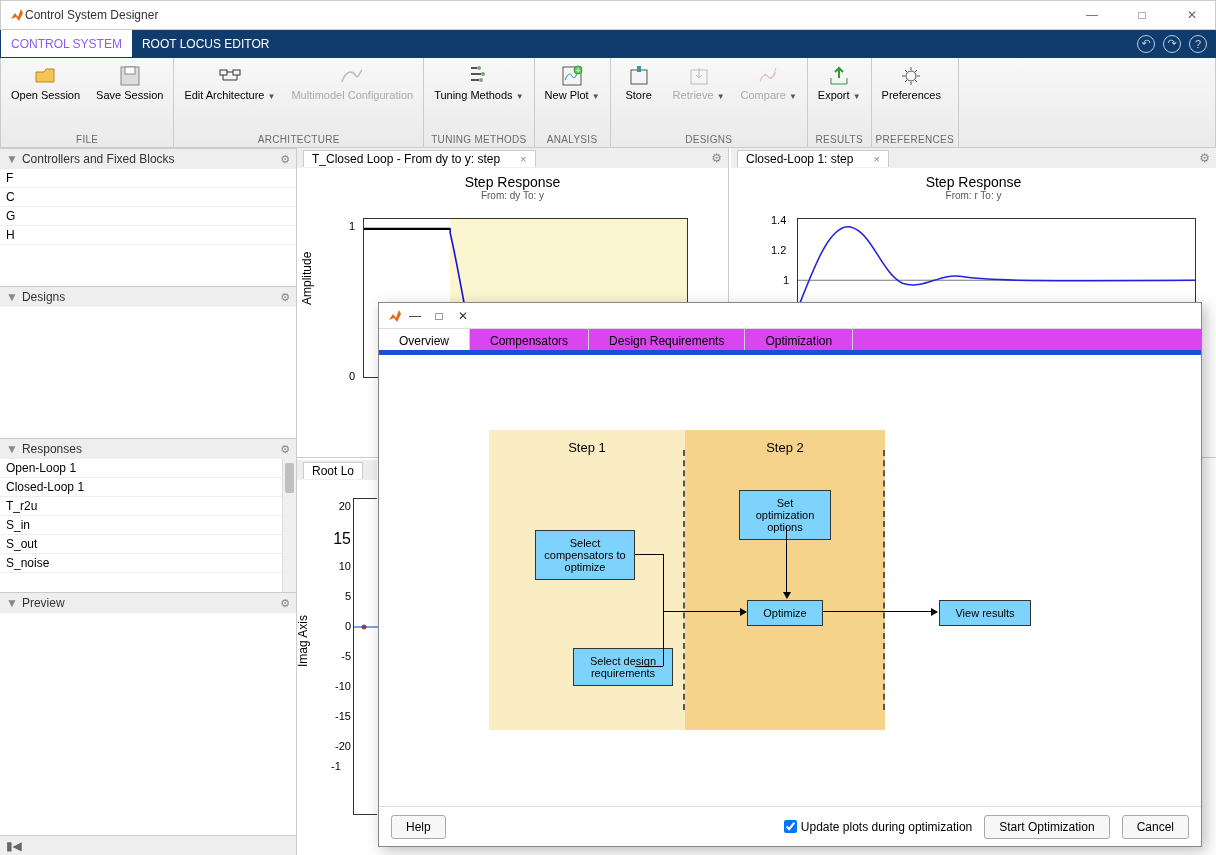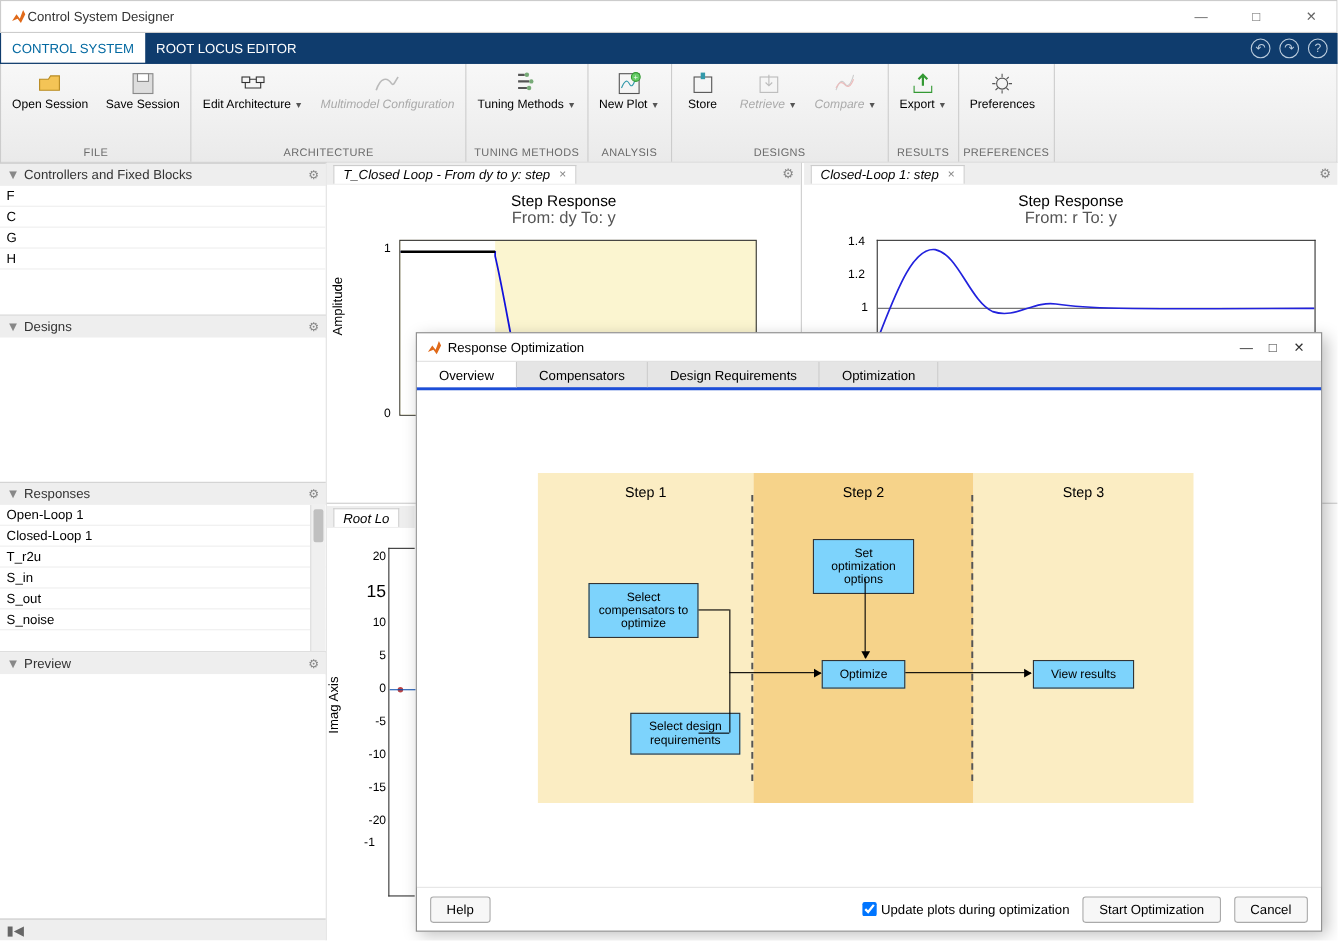--- a/index.html
+++ b/index.html
@@ -7,63 +7,63 @@
 
 
 .titlebar { height: 30px; border: 1px solid #ccc; display: flex; align-items: center; padding: 0 8px; background: #fff; }
 .titlebar .title { flex: 1; font-size: 12px; color: #333; }
 .titlebar .win-controls { display: flex; gap: 20px; }
 .titlebar .win-btn { width: 30px; text-align: center; color: #666; cursor: pointer; }
 
 
 .ribbon-tabs { height: 28px; background: #0f3c6d; display: flex; align-items: stretch; border: 1px solid #0f3c6d; border-top: none; position: relative; }
 .ribbon-tab { padding: 0 10px; display: flex; align-items: center; color: #fff; font-size: 12px; cursor: pointer; }
-.ribbon-tab.active { background: #fff; color: #0369a1; }
+.ribbon-tab.active { background: #fff; color: #8b5cf6; }
 .ribbon-right { margin-left: auto; display: flex; align-items: center; gap: 8px; padding-right: 8px; }
 .ribbon-right .circ { width: 18px; height: 18px; border-radius: 50%; border: 1px solid #bcd; display:flex; align-items:center; justify-content:center; color:#bcd; font-size:11px;}
 
 
 .toolstrip { height: 90px; background: linear-gradient(#f8f8f8,#eaeaea); border: 1px solid #ccc; border-top: none; display: flex; }
 .ts-group { display: flex; flex-direction: column; border-right: 1px solid #ccc; }
 .ts-items { flex: 1; display: flex; align-items: flex-start; padding: 4px 4px 0 4px; gap: 4px; }
 .ts-label { font-size: 10px; color: #6a6a6a; text-align: center; padding: 2px 4px; text-transform: uppercase; letter-spacing: 0.3px;}
 .ts-btn { display: flex; flex-direction: column; align-items: center; padding: 2px 6px; cursor: pointer; min-width: 48px; }
-.ts-btn.disabled { color: #aaa; cursor: default; font-style: italic; }
+.ts-btn.disabled { color: #aaa; cursor: default; }
 .ts-btn .lbl { font-size: 11px; text-align: center; line-height: 14px; }
 .ts-btn .arrow { font-size: 8px; color:#555; }
 
 
 .main { position: absolute; top: 148px; left: 0; right: 0; bottom: 0; display: flex; }
 .left-col { width: 297px; display: flex; flex-direction: column; border-right: 1px solid #ccc; }
 .panel { border-top: 1px solid #ccc; display:flex; flex-direction:column;}
 .panel-title { background: #eee; padding: 2px 6px; display: flex; align-items: center; font-size: 12px; color: #333; height:20px;}
 .panel-title .gear { margin-left: auto; color:#888; font-size:11px; }
 .panel-body { background: #fff; overflow: hidden;}
 .list-row { padding: 2px 6px; font-size: 12px; border-bottom:1px solid #eee; cursor:pointer;}
 .list-container { position:relative; }
 .scrollbar-v { position:absolute; right:0; top:0; bottom:0; width:14px; background:#f0f0f0; border-left:1px solid #ddd;}
 .scrollbar-v .thumb { position:absolute; left:2px; right:2px; top:4px; height:30px; background:#c0c0c0; border-radius:2px;}
 
 .right-area { flex:1; position:relative; background:#fff;}
 .tabstrip { height:20px; background:#eee; display:flex; align-items:center; padding:0 6px; font-size:12px;}
-.tabstrip .tab { background:#fff; border:1px solid #ccc; border-bottom:none; padding:1px 8px; display:flex; align-items:center; gap:8px;font-style:italic;}
+.tabstrip .tab { background:#fff; border:1px solid #ccc; border-bottom:none; padding:1px 8px; display:flex; align-items:center; gap:20px;}
 .tabstrip .tab .x { color:#888; font-size:11px; cursor:pointer;}
 .tabstrip .gear { margin-left:auto; color:#888;}
 .plot-title { text-align:center; font-weight:normal; font-size:14px; margin-top:6px;}
-.plot-sub { text-align:center; font-size:15px; color:#555;}
+.plot-sub { text-align:center; font-size:10px; color:#555;}
 .chart-box { position:absolute; left:50px; right:20px; top:60px; bottom:40px; border:1px solid #333; background:#fff;}
 
 .statusbar { position:absolute; left:0; right:0; bottom:0; height:20px; background:#eee; border-top:1px solid #ccc; display:flex; align-items:center; padding:0 6px; color:#666;}
 
 
 .dialog { position:absolute; left:378px; top:302px; width:824px; height:545px; background:#fff; border:1px solid #888; box-shadow: 4px 4px 14px rgba(0,0,0,0.25); display:flex; flex-direction:column; z-index:100;}
 .dlg-title { height:26px; display:flex; align-items:center; padding:0 8px; border-bottom:1px solid #ddd;}
 .dlg-title .title { flex:1; font-size:12px;}
 .dlg-title .win-btn { width:24px; text-align:center; color:#333; cursor:pointer;}
-.dlg-tabs { height:26px; background:#e5e5e5; display:flex; border-bottom:3px solid #1d4ed8;}
+.dlg-tabs { height:26px; background:#d946ef; display:flex; border-bottom:5px solid #1d4ed8;}
 .dlg-tab { padding:5px 20px; font-size:12px; cursor:pointer; border-right:1px solid #ccc;}
 .dlg-tab.active { background:#fff;}
 .dlg-body { flex:1; background:#fff; position:relative;}
 
 .workflow { position:absolute; left:110px; top:75px; width:596px; height:300px; display:flex;}
 .wstep { position:relative; display:flex; flex-direction:column; align-items:center; }
 .wstep.s1 { width:196px; background:#fbedc3;}
 .wstep.s2 { width:200px; background:#f6d38a;}
 .wstep.s3 { width:200px; background:#fbedc3;}
 .wstep .step-title { margin-top:10px; font-size:13px;}
@@ -369,43 +369,39 @@
   </div>
 </div>
 
 <div class="dialog">
   <div class="dlg-title">
     <span class="matlab-logo">
       <svg viewBox="0 0 16 16">
           <path d="M2 12 L6 6 L9 10 L12 2 L14 6 L10 14 L7 10 Z" fill="#e06a1a"></path>
         </svg>
     </span>
-    <span class="title" style="margin-left:4px;">Response Optimization</span>
     <span class="win-btn">—</span>
     <span class="win-btn">□</span>
     <span class="win-btn">✕</span>
   </div>
   <div class="dlg-tabs">
     <div class="dlg-tab active">Overview</div>
     <div class="dlg-tab">Compensators</div>
     <div class="dlg-tab">Design Requirements</div>
     <div class="dlg-tab">Optimization</div>
   </div>
   <div class="dlg-body">
     <div class="workflow">
       <div class="wstep s1">
         <div class="step-title">Step 1</div>
         <div class="dash"></div>
       </div>
       <div class="wstep s2">
         <div class="step-title">Step 2</div>
         <div class="dash"></div>
-      </div>
-      <div class="wstep s3">
-        <div class="step-title">Step 3</div>
       </div>
 
       <div class="wbox" style="left:46px; top:100px; width:100px;">Select compensators to optimize</div>
       <div class="wbox" style="left:46px; top:218px; width:100px;margin-left:38px;">Select design requirements</div>
       <div class="wbox" style="left:250px; top:60px; width:92px;">Set optimization options</div>
       <div class="wbox" style="left:258px; top:170px; width:76px;">Optimize</div>
       <div class="wbox" style="left:450px; top:170px; width:92px;">View results</div>
 
       <div style="position:absolute; left:146px; top:124px; width:28px; height:0; border-top:1.5px solid #000;"></div>
       <div style="position:absolute; left:174px; top:124px; height:112px; width:0; border-left:1.5px solid #000;"></div>

